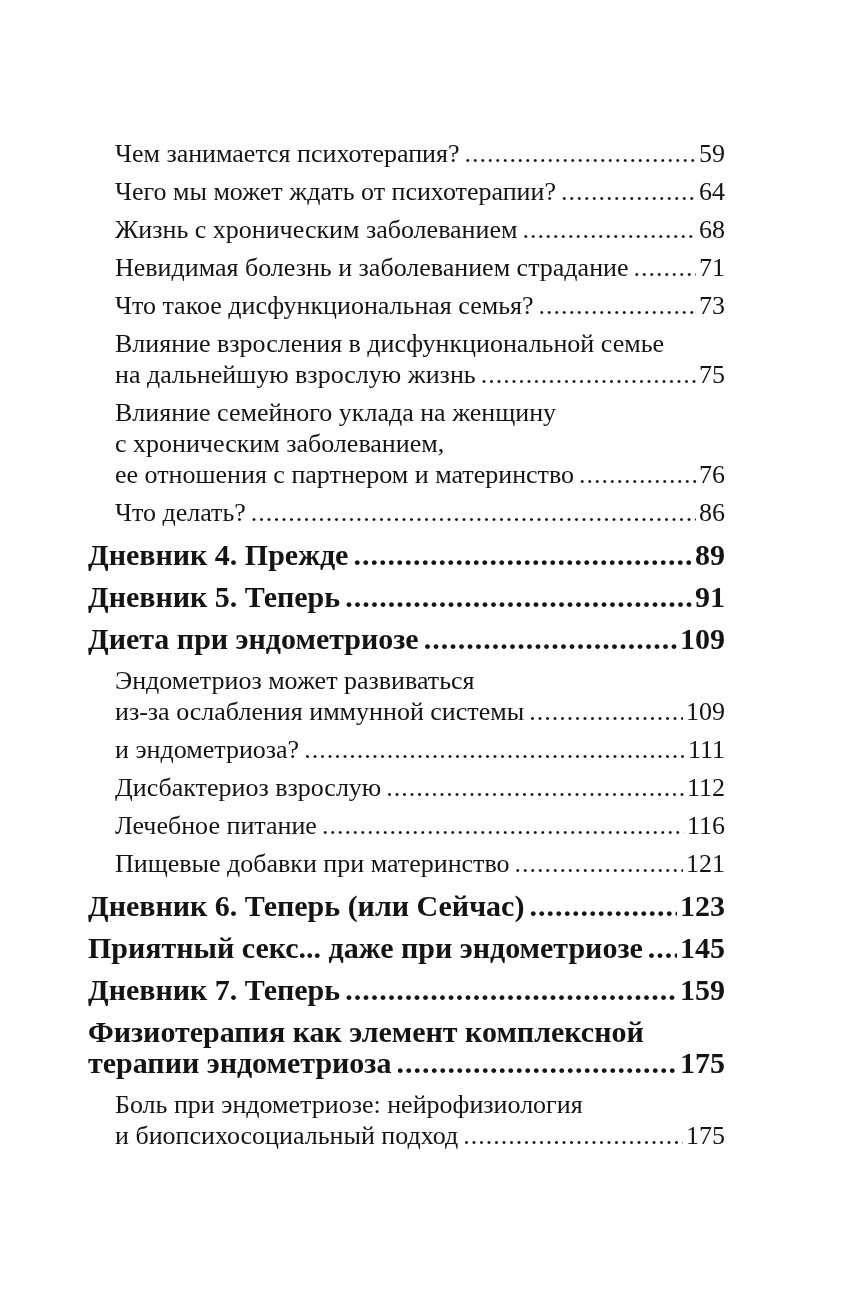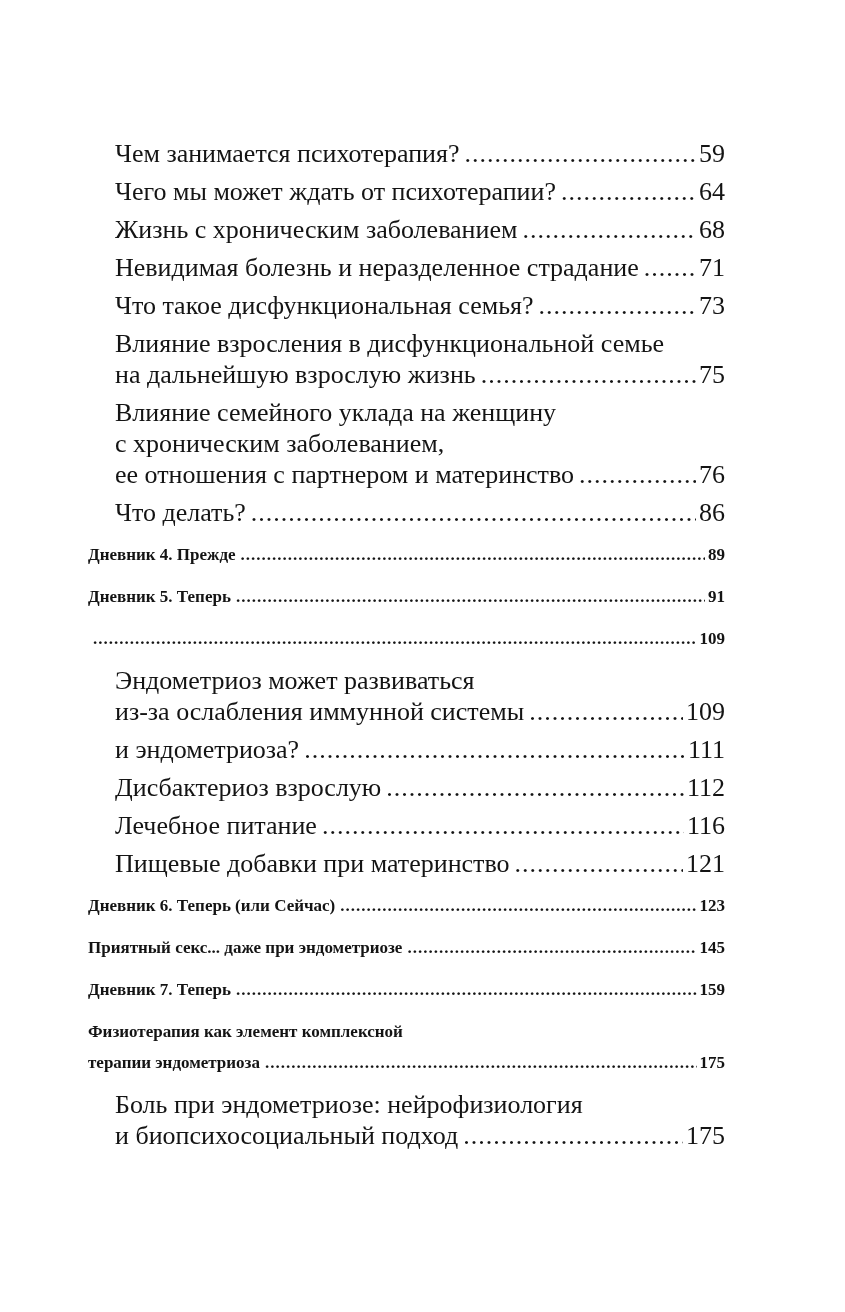--- a/index.html
+++ b/index.html
@@ -23,21 +23,21 @@
   .entry {
     font-size: 26px;
     line-height: 31px;
   }
   .entry.section {
     padding-left: 27px;
     margin-bottom: 7px;
   }
   .entry.chapter {
     font-weight: bold;
-    font-size: 17px;
+    font-size: 30px;
     margin-top: 11px;
     margin-bottom: 11px;
   }
   .line {
     white-space: nowrap;
   }
   .line.last {
     display: flex;
     align-items: baseline;
   }
@@ -80,21 +80,21 @@
       </div>
       <div class="entry section">
         <div class="line last">
           <span class="title">Жизнь с хроническим заболеванием</span>
           <span class="leader"></span>
           <span class="page-num">68</span>
         </div>
       </div>
       <div class="entry section">
         <div class="line last">
-          <span class="title">Невидимая болезнь и неразделенное страдание</span>
+          <span class="title">Невидимая болезнь и заболеванием страдание</span>
           <span class="leader"></span>
           <span class="page-num">71</span>
         </div>
       </div>
       <div class="entry section">
         <div class="line last">
           <span class="title">Что такое дисфункциональная семья?</span>
           <span class="leader"></span>
           <span class="page-num">73</span>
         </div>
@@ -132,20 +132,21 @@
       </div>
       <div class="entry chapter">
         <div class="line last">
           <span class="title">Дневник 5. Теперь</span>
           <span class="leader"></span>
           <span class="page-num">91</span>
         </div>
       </div>
       <div class="entry chapter">
         <div class="line last">
+          <span class="title">Диета при эндометриозе</span>
           <span class="leader"></span>
           <span class="page-num">109</span>
         </div>
       </div>
       <div class="entry section">
         <div class="line">Эндометриоз может развиваться</div>
         <div class="line last">
           <span class="title">из-за ослабления иммунной системы</span>
           <span class="leader"></span>
           <span class="page-num">109</span>

